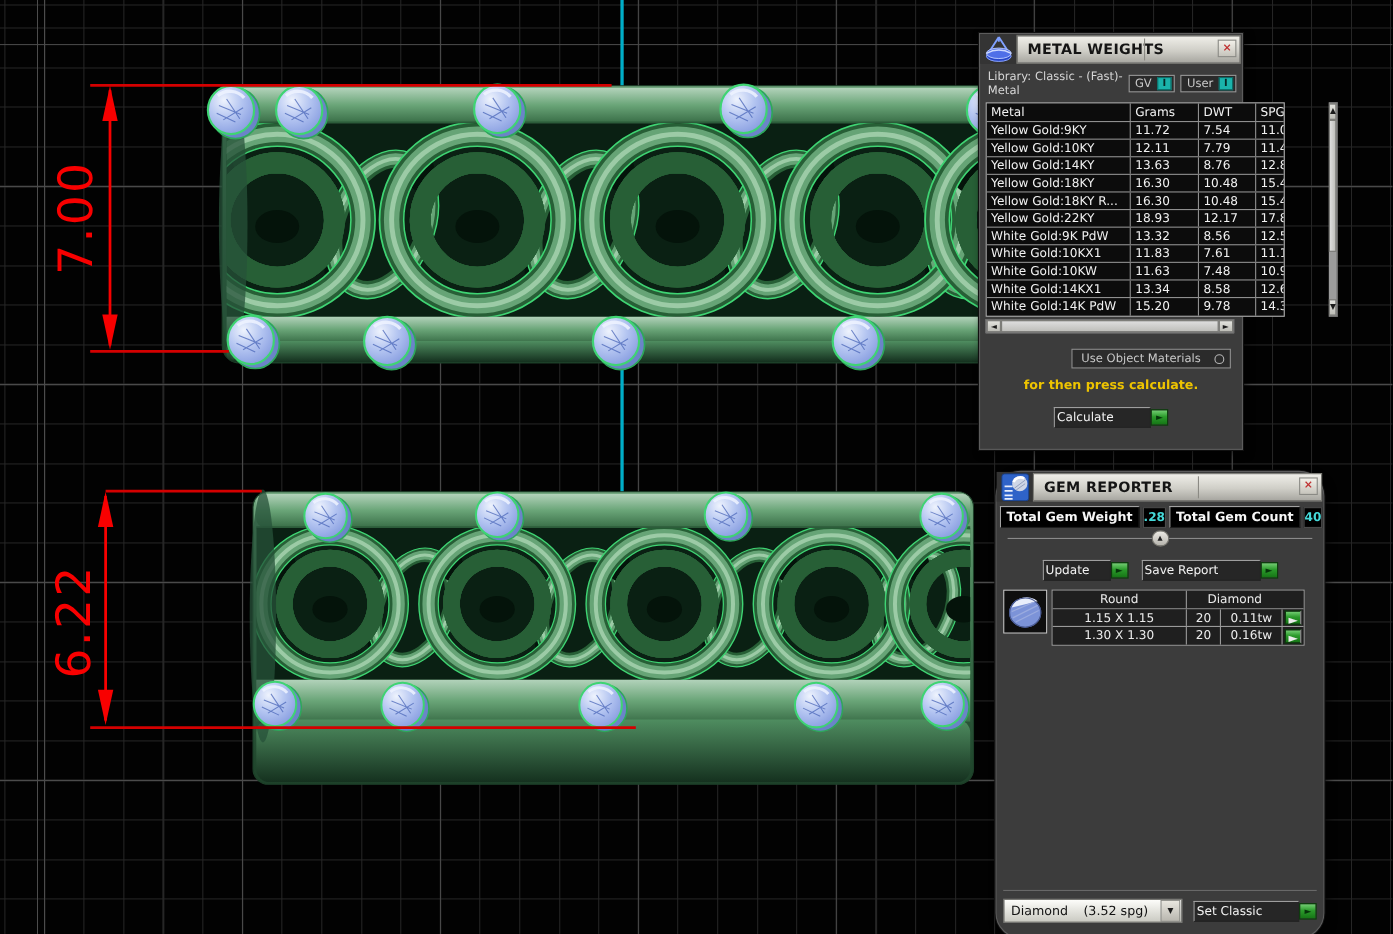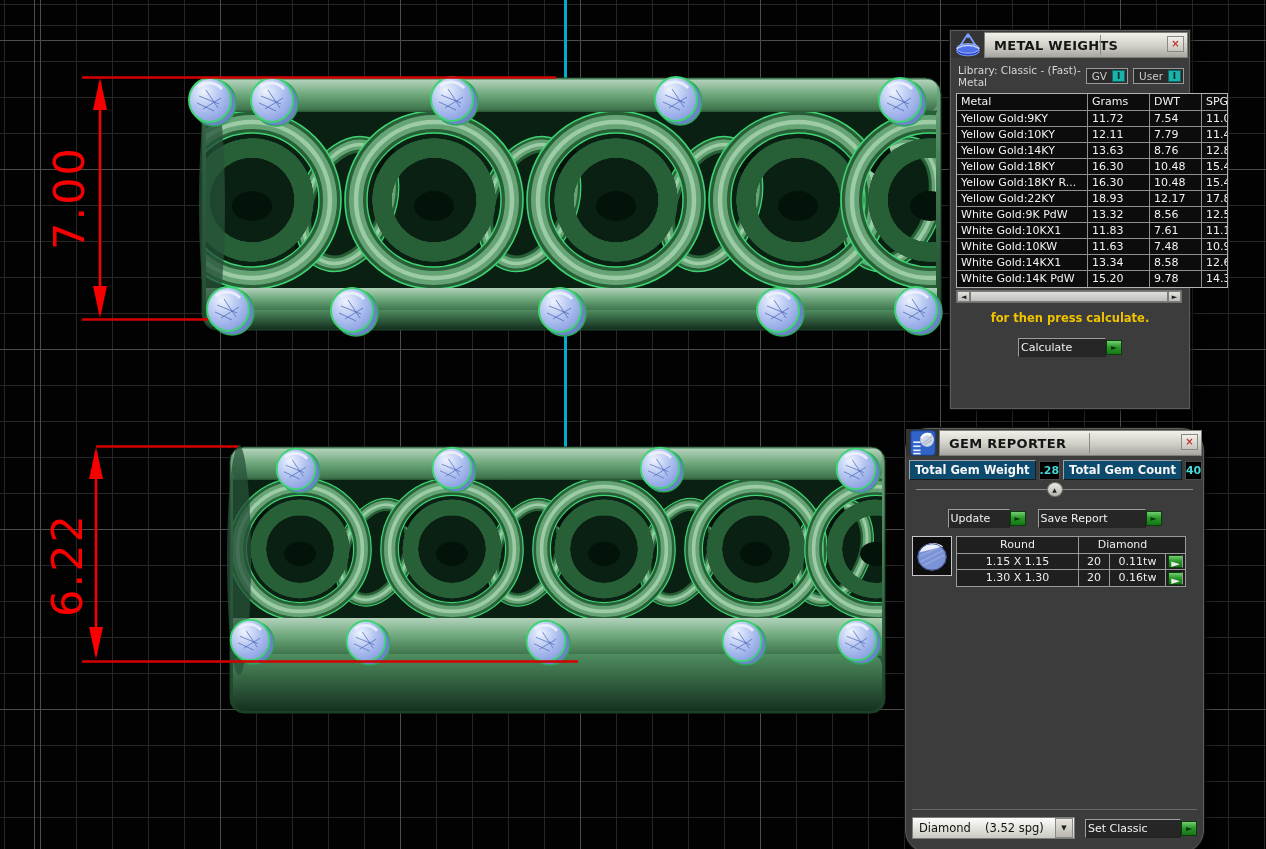--- a/index.html
+++ b/index.html
@@ -32,21 +32,21 @@
                background:linear-gradient(#f2f0e9,#c6c4bc); border:1px solid #8a8a85;
                color:#c03030; font-weight:bold; font-size:10px; line-height:14px; text-align:center; cursor:pointer; }
 
   .green-btn { width:16px; height:15px; display:inline-flex; align-items:center; justify-content:center;
                background:linear-gradient(#74cf74,#2b9a2b 45%,#157515); border:1px solid #0b3d0b;
                color:#06350a; font-size:8px; cursor:pointer; }
   .label-btn { background:#262626; border:1px solid; border-color:#9e9e9e #242424 #242424 #9e9e9e;
                color:#f2f2f2; font-size:11px; padding:2px 2px; white-space:nowrap; }
 
   
-  #metal-panel { left:950px; top:30px; width:240px; height:379px; }
+  #metal-panel { left:890px; top:30px; width:240px; height:379px; }
   .lib-row { display:flex; align-items:center; margin:9px 5px 0 7px; height:18px; }
   .lib-text { color:#d6d6d6; font-size:10.5px; }
   .toggles { margin-left:auto; display:flex; gap:5px; }
   .toggle { display:flex; align-items:center; gap:5px; background:#2a2a2a; border:1px solid #9a9a9a;
             padding:1px 2px 1px 5px; color:#c9c9c9; font-size:10.5px; cursor:pointer; }
   .toggle .tchip { width:13px; height:12px; background:#1ab3ab; border:1px solid #0c6b66;
                    color:#062a28; font-size:9px; font-weight:bold; line-height:10px; text-align:center; }
 
   .table-wrap { display:flex; margin:8px 7px 0 5px;gap:40px; }
   .mtable { width:272px; border:1px solid #b2b2b2; background:#0c0c0c; }
@@ -78,21 +78,21 @@
 
   .instructions { margin-top:8px; text-align:center; color:#eec400; font-weight:bold; font-size:11.5px; line-height:1.22; }
 
   .calc-row { display:flex; justify-content:center; margin-top:13px; }
   .calc-btn { display:flex; align-items:center; cursor:pointer; }
   .calc-btn .label-btn { width:88px; text-align:left; }
 
   
   #gem-panel { left:905px; top:428px; width:299px; height:425px;border-radius:23px; }
   .totals-row { display:flex; align-items:center; margin:4px 3px 0 3px; gap:3px; }
-  .t-label { background:#0c4a6e; border:1px solid; border-color:#a2a2a2 #1c1c1c #1c1c1c #a2a2a2;
+  .t-label { background:#000000; border:1px solid; border-color:#a2a2a2 #1c1c1c #1c1c1c #a2a2a2;
              color:#f6f6f6; font-size:11.5px; font-weight:bold; padding:2px 5px; white-space:nowrap; }
   .t-value { background:#000; border:1px solid #4a4a4a; color:#45d8d8; font-size:11px; font-weight:bold;
              text-align:center; padding:2px 0; }
   .t-value.w { width:42px; } .t-value.c { flex:1; }
 
   .collapse-row { position:relative; height:15px; margin:2px 10px 0 10px; }
   .collapse-row .hline { position:absolute; left:0; right:0; top:7px; height:1px; background:#8a8a8a; }
   .collapse-btn { position:absolute; left:50%; top:0; transform:translateX(-50%); width:16px; height:15px;
                   border-radius:50%; background:linear-gradient(#eceae4,#b5b3ac); border:1px solid #77766f;
                   font-size:6px; color:#222; text-align:center; line-height:13px; cursor:pointer; }
@@ -384,20 +384,26 @@
         <span class="sbtn bottom">▼</span>
       </div>
     </div>
 
     <div class="hscroll">
       <span class="sbtn">◄</span>
       <span class="hthumb"></span>
       <span class="sbtn right">►</span>
     </div>
 
+    <div class="uom-row">
+      <span class="uom-btn">
+        <span>Use Object Materials</span>
+        <span class="radio"></span>
+      </span>
+    </div>
 
     <div class="instructions">
       <div>for then press calculate.</div>
     </div>
 
     <div class="calc-row">
       <span class="calc-btn">
         <span class="label-btn">Calculate</span>
         <span class="green-btn">►</span>
       </span>

